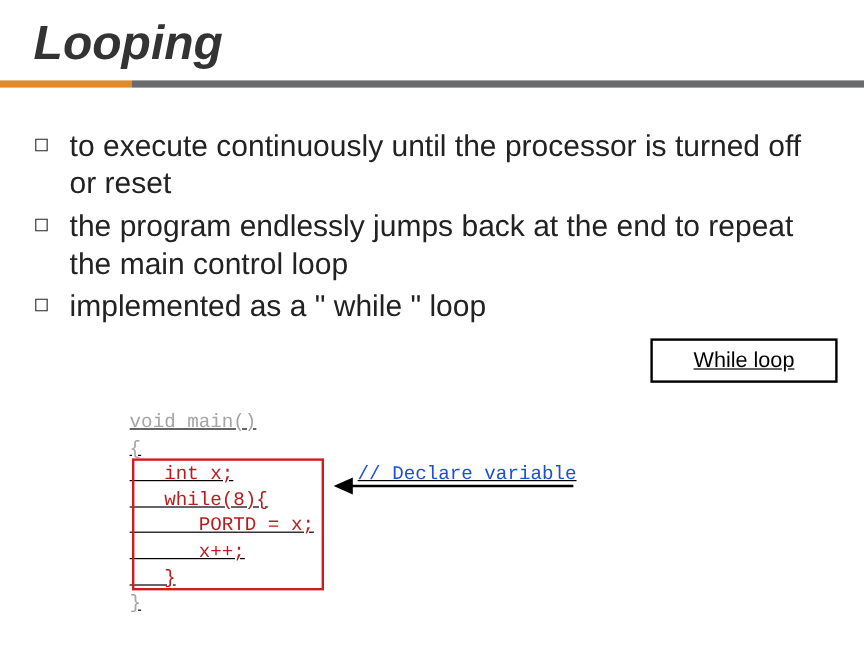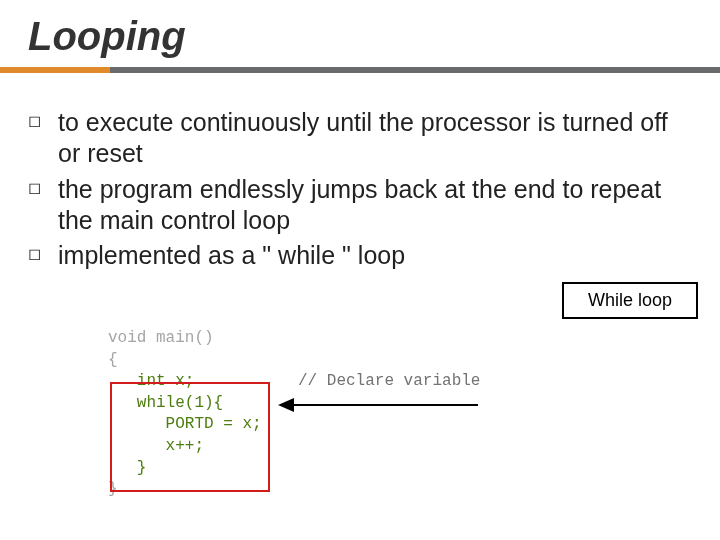--- a/index.html
+++ b/index.html
@@ -47,37 +47,39 @@
     left: -30px;
     top: 4px;
     font-size: 16px;
   }
   .callout {
     position: absolute;
     right: 22px;
     top: 282px;
     border: 2px solid #000;
     background: #fff;
-    padding: 6px 24px;
+    padding: 6px 34px;
     font-size: 18px;
+    text-decoration: underline;
   }
   .code-area {
     position: absolute;
     left: 108px;
-    top: 328px;
+    top: 342px;
     width: 500px;
     font-family: "Courier New", monospace;
     font-size: 16px;
     line-height: 1.35;
+    text-decoration: underline;
   }
   .code-row { display: flex; }
   .code-left { width: 190px; white-space: pre; }
-  .code-right { color: #737373; white-space: pre; }
+  .code-right { color: #1d4ed8; white-space: pre; }
   .faded { color: #a5a5a5; }
-  .plain { color: #4d7c0f; }
+  .plain { color: #b91c1c; }
   .redbox {
     position: absolute;
     border: 2px solid #d21c1c;
     left: 110px;
     top: 382px;
     width: 160px;
     height: 110px;
     pointer-events: none;
   }
   .arrow {
@@ -121,21 +123,21 @@
       <span class="code-left faded">void main()</span>
     </div>
   <div class="code-row">
       <span class="code-left faded">{</span>
     </div>
   <div class="code-row">
     <span class="code-left plain">   int x;</span>
     <span class="code-right">// Declare variable</span>
   </div>
   <div class="code-row">
-    <span class="code-left plain">   while(1){</span>
+    <span class="code-left plain">   while(8){</span>
   </div>
   <div class="code-row">
     <span class="code-left plain">      PORTD = x;</span>
   </div>
   <div class="code-row">
     <span class="code-left plain">      x++;</span>
   </div>
   <div class="code-row">
       <span class="code-left plain">   }</span>
     </div>

